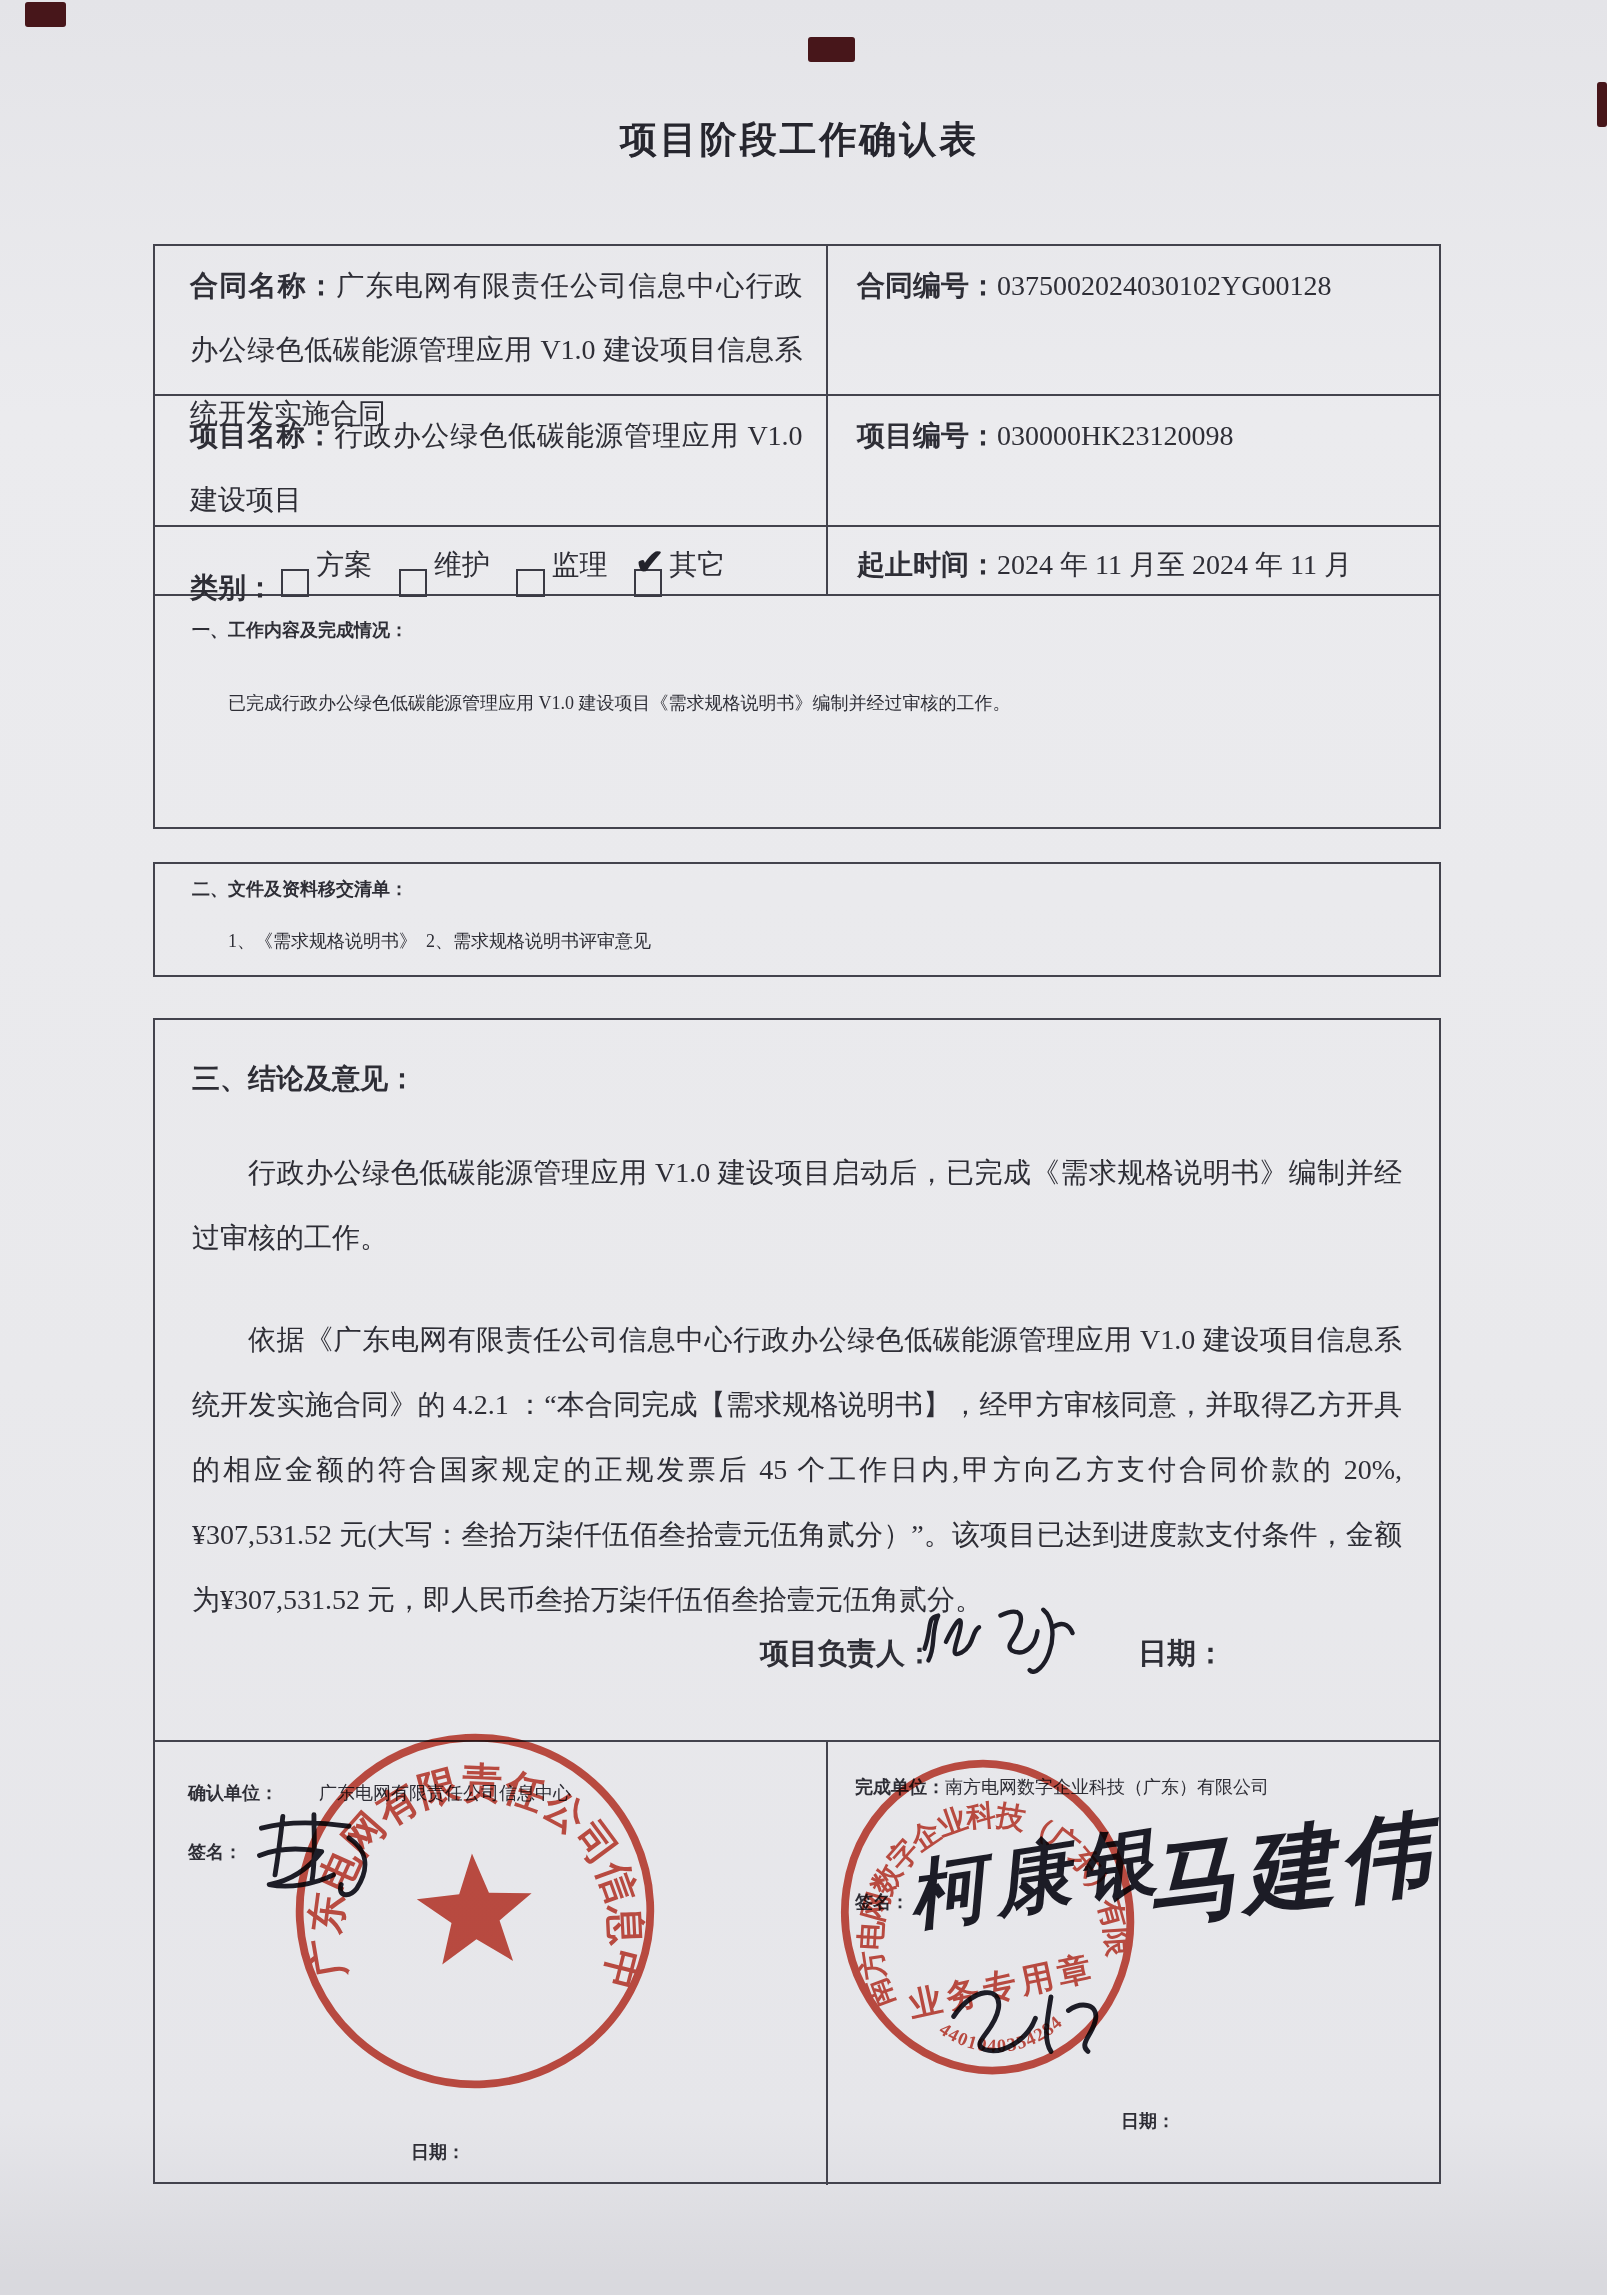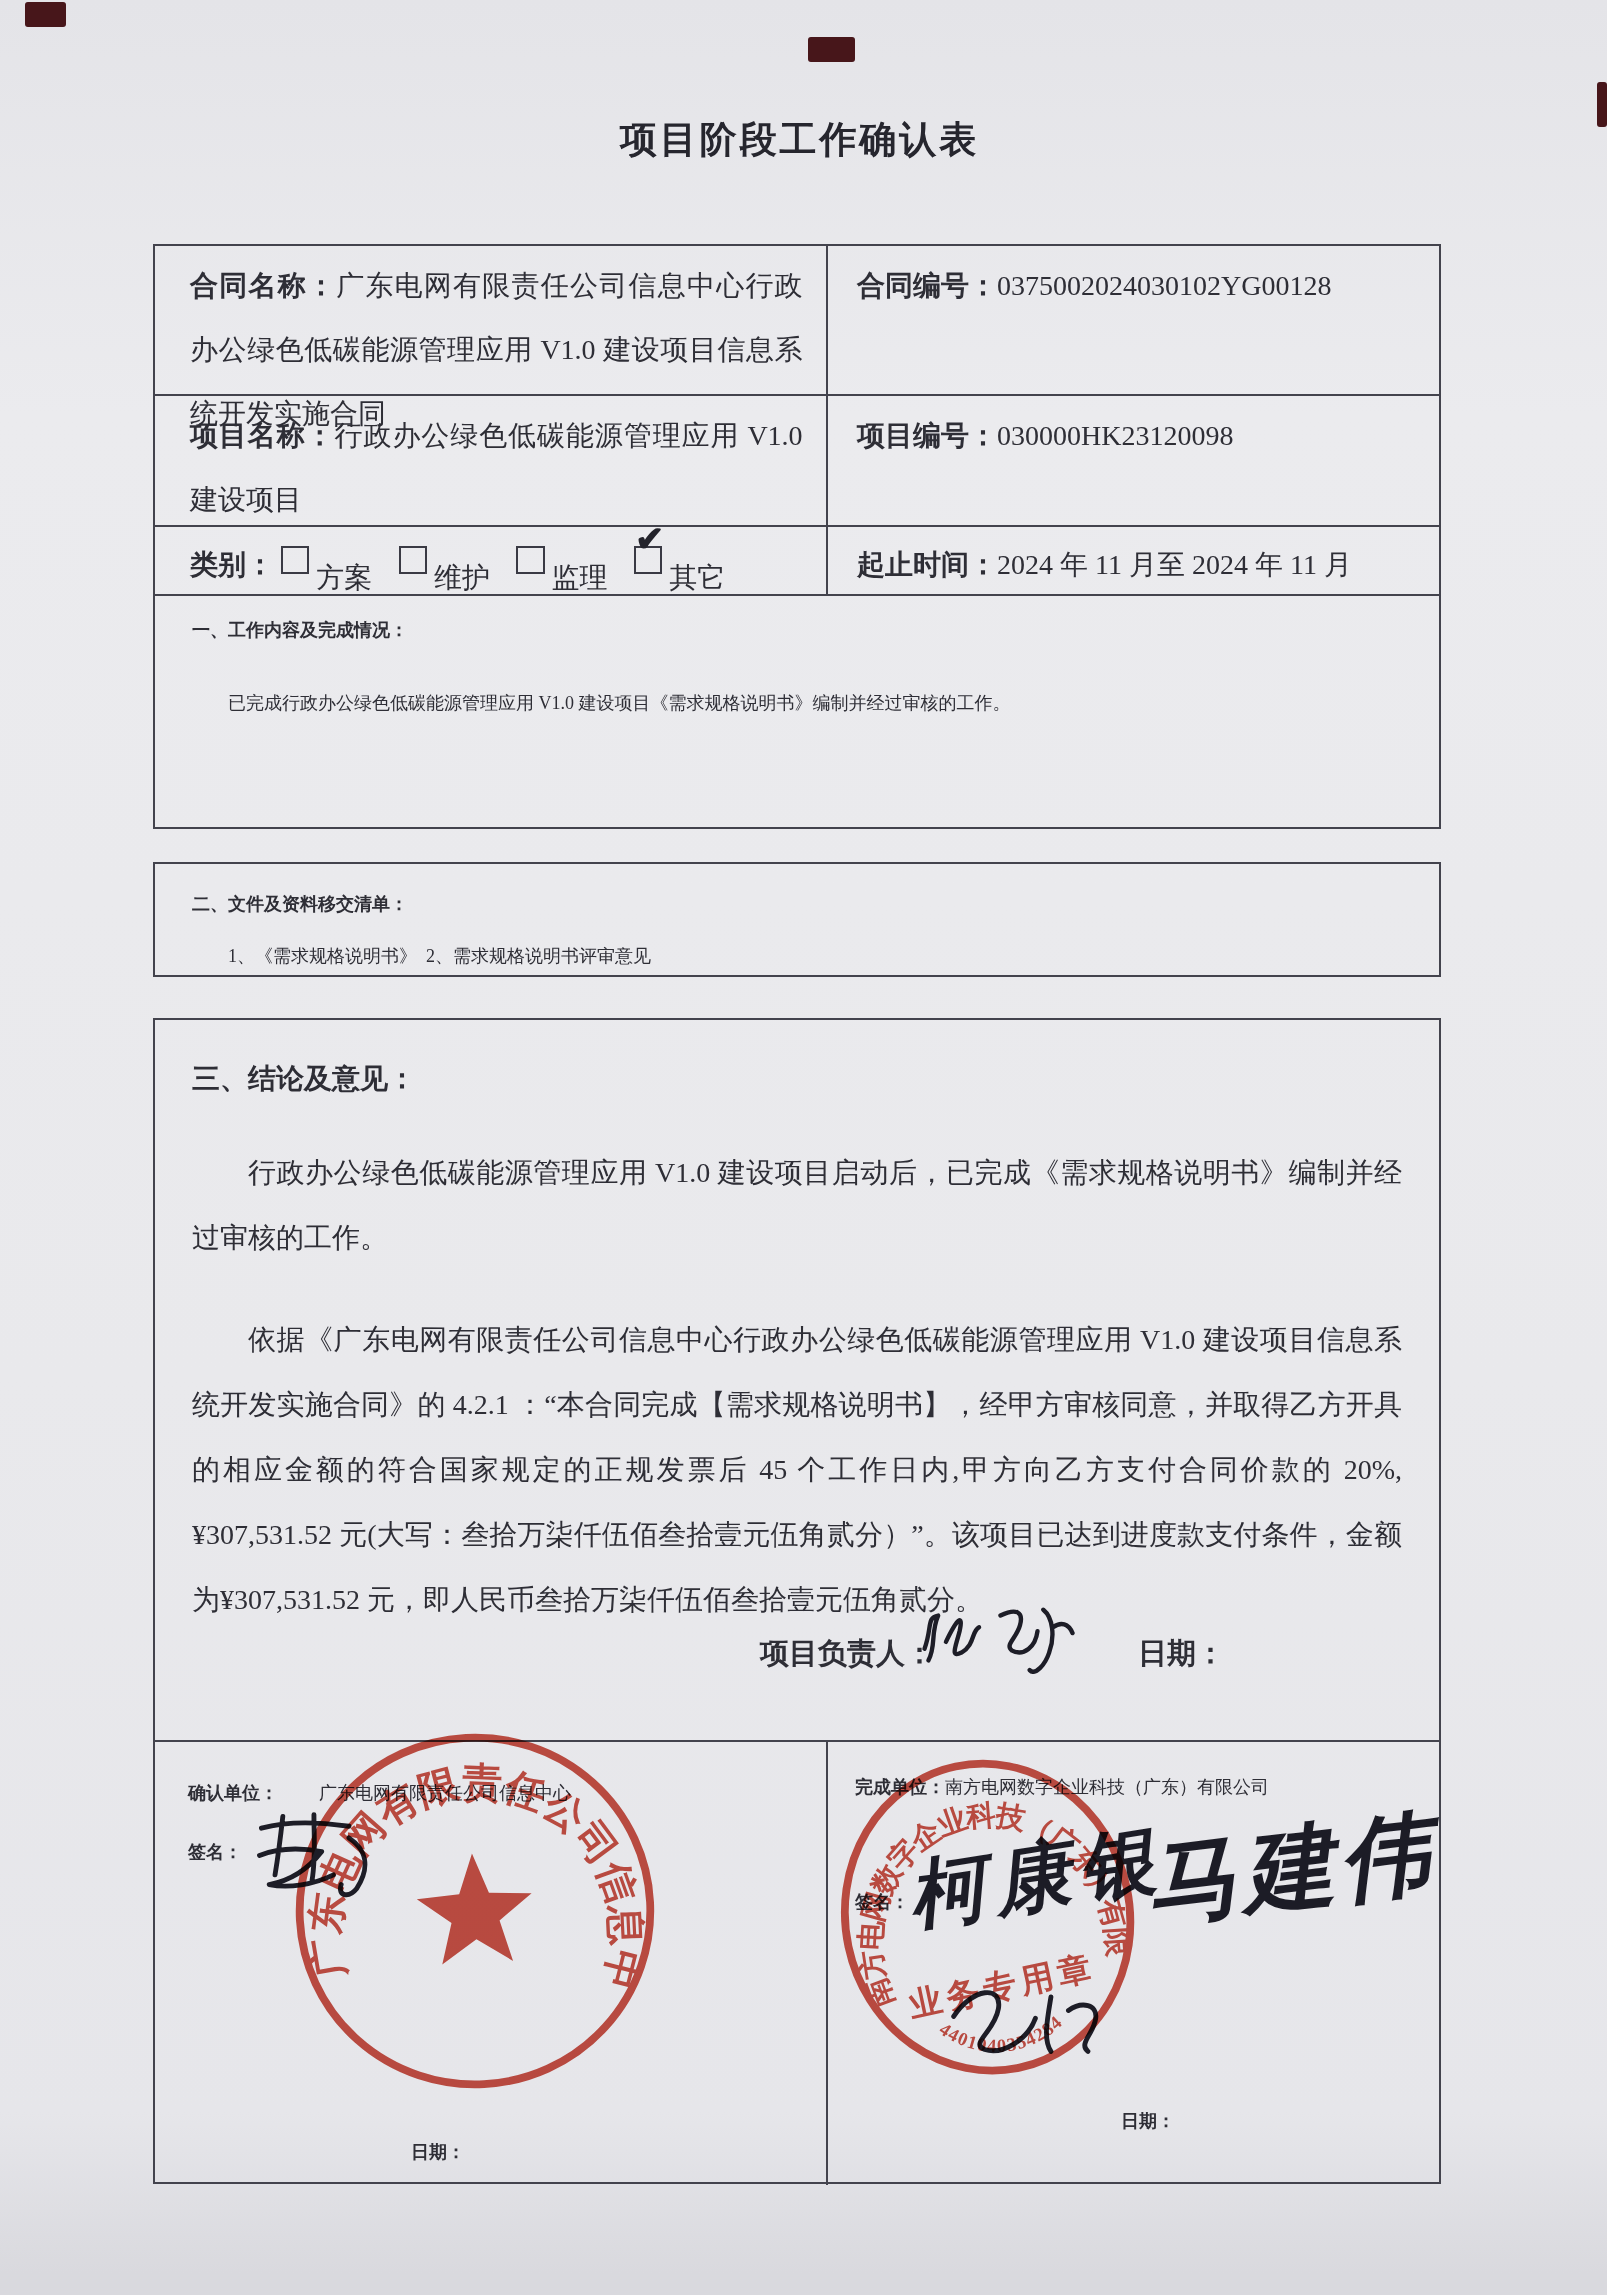--- a/index.html
+++ b/index.html
@@ -39,21 +39,21 @@
   .pmlab{position:absolute;left:605px;font-weight:600;}
   .pmdate{position:absolute;left:983px;font-weight:600;}
   .brow{position:relative;display:flex;height:443px;}
   .bcell{position:relative;box-sizing:border-box;font-size:18px;}
   .bleft{width:673px;border-right:2px solid #43434d;padding:29px 19.5px 0 33px;}
   .bright{flex:1;padding:19.5px 21.5px 0 27px;}
   .unitline{line-height:45px;text-align:justify;}
   .gaplab{margin-right:41px;}
   .signlab{position:absolute;font-weight:600;}
   .datelab{position:absolute;font-weight:600;}
-  .chk{display:inline-flex;align-items:flex-start;margin-right:19.5px;}
+  .chk{display:inline-flex;align-items:flex-end;margin-right:19.5px;}
   .chkbox{position:relative;display:inline-block;width:24.4px;height:24.4px;border:2px solid #3a3a44;margin-right:6.8px;vertical-align:-2.9px;}
   .chk.checked .chkbox::after{content:"✔";position:absolute;left:-1px;top:-26px;font-size:35px;font-weight:700;color:#23232b;line-height:35px;}
   .stamp{position:absolute;mix-blend-mode:multiply;opacity:.88;z-index:5;}
   .ink{position:absolute;mix-blend-mode:multiply;z-index:6;}
   .ink path{fill:none;stroke:#20202a;stroke-linecap:round;stroke-linejoin:round;}
   .sigtext text{fill:#1f1f29;font-family:"Liberation Serif","DejaVu Serif",serif;font-weight:600;font-style:italic;}
 </style>
 </head>
 <body>
 
@@ -105,21 +105,21 @@
       <div class="cell cright" style="padding-top:5.9px;">
         <span class="lab">起止时间：</span><span>2024 年 11 月至 2024 年 11 月</span>
       </div>
     </div>
     <div class="trow section" style="height:181px;display:block;">
       <p class="s-head">一、工作内容及完成情况：</p>
       <p class="s-body">已完成行政办公绿色低碳能源管理应用 V1.0 建设项目《需求规格说明书》编制并经过审核的工作。</p>
     </div>
   </div>
 
-  <div class="tbox boxB section" style="padding-top:20px;">
+  <div class="tbox boxB section" style="padding-top:5px;">
     <p class="s-head">二、文件及资料移交清单：</p>
     <p class="s-body pre" style="margin-top:9.8px;line-height:43px;">1、《需求规格说明书》  2、需求规格说明书评审意见</p>
   </div>
 
   <div class="tbox boxC">
     <div class="s3wrap s3">
       <p class="s-head" style="margin:0;">三、结论及意见：</p>
       <p class="p1">行政办公绿色低碳能源管理应用 V1.0 建设项目启动后，已完成《需求规格说明书》编制并经过审核的工作。</p>
       <p class="p2">依据《广东电网有限责任公司信息中心行政办公绿色低碳能源管理应用 V1.0 建设项目信息系统开发实施合同》的 4.2.1 ：“本合同完成【需求规格说明书】，经甲方审核同意，并取得乙方开具的相应金额的符合国家规定的正规发票后 45 个工作日内,甲方向乙方支付合同价款的 20%,¥307,531.52 元(大写：叁拾万柒仟伍佰叁拾壹元伍角贰分）”。该项目已达到进度款支付条件，金额为¥307,531.52 元，即人民币叁拾万柒仟伍佰叁拾壹元伍角贰分。</p>
       <div class="pmline">

